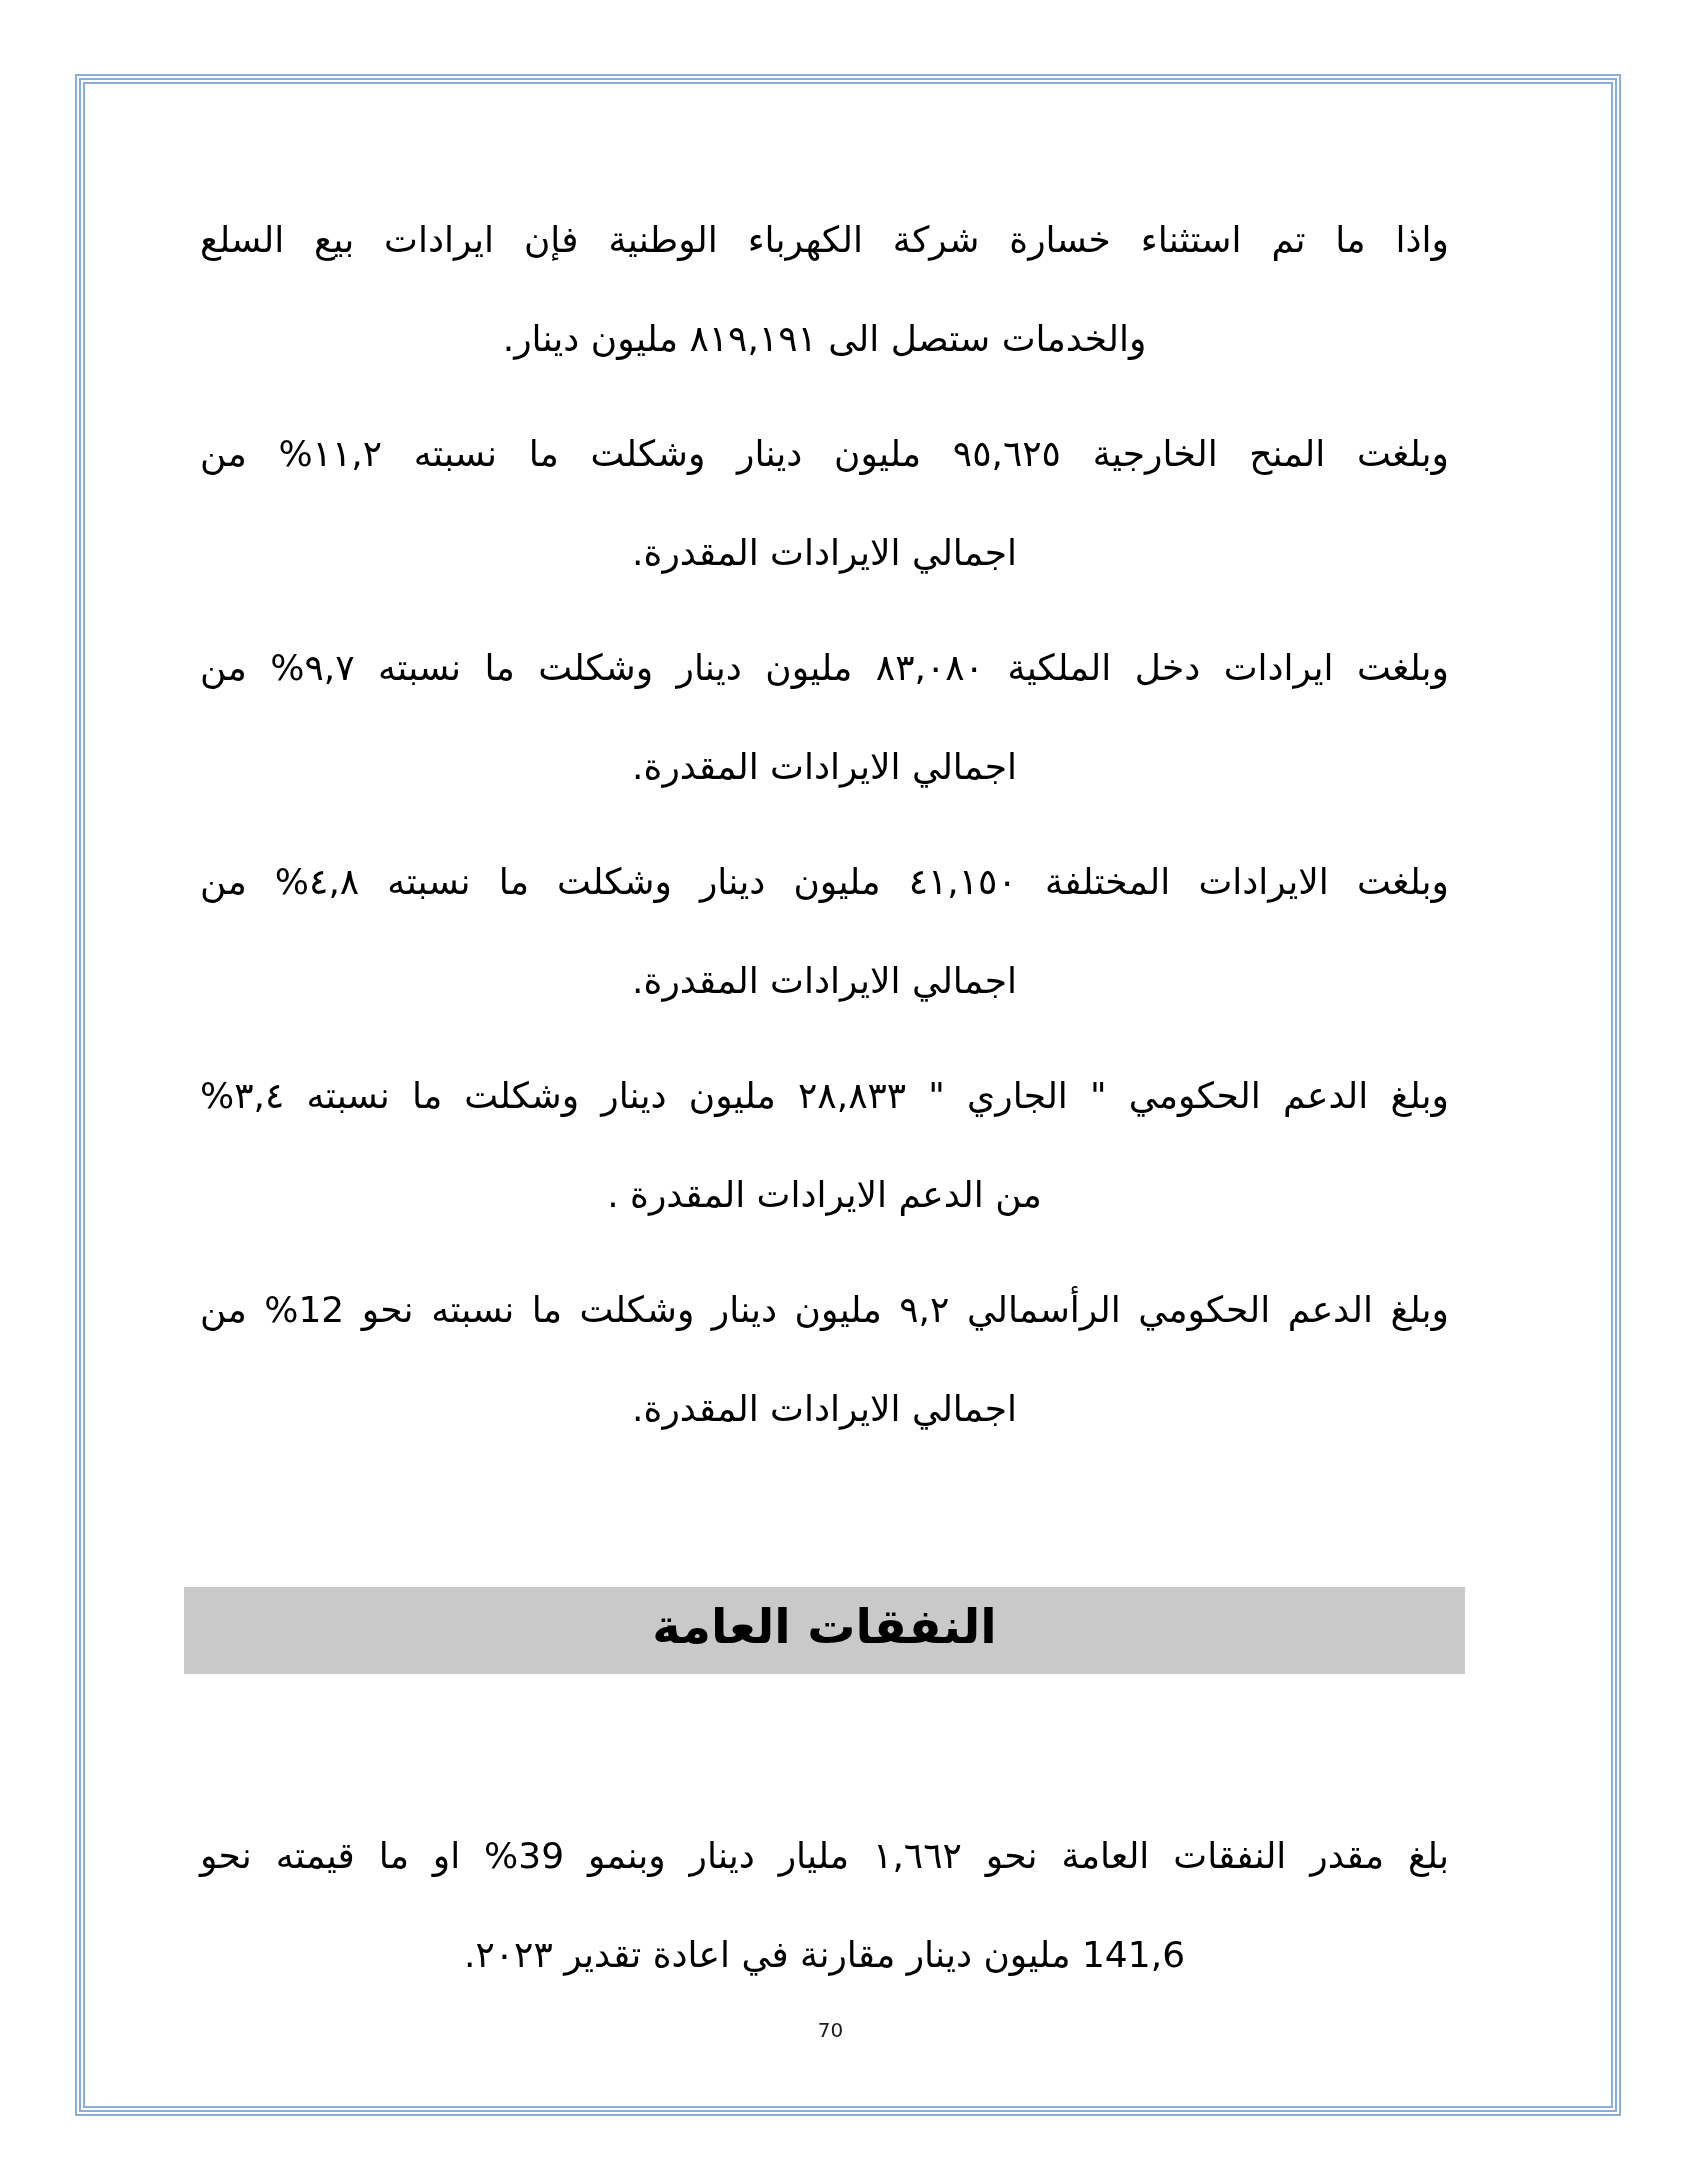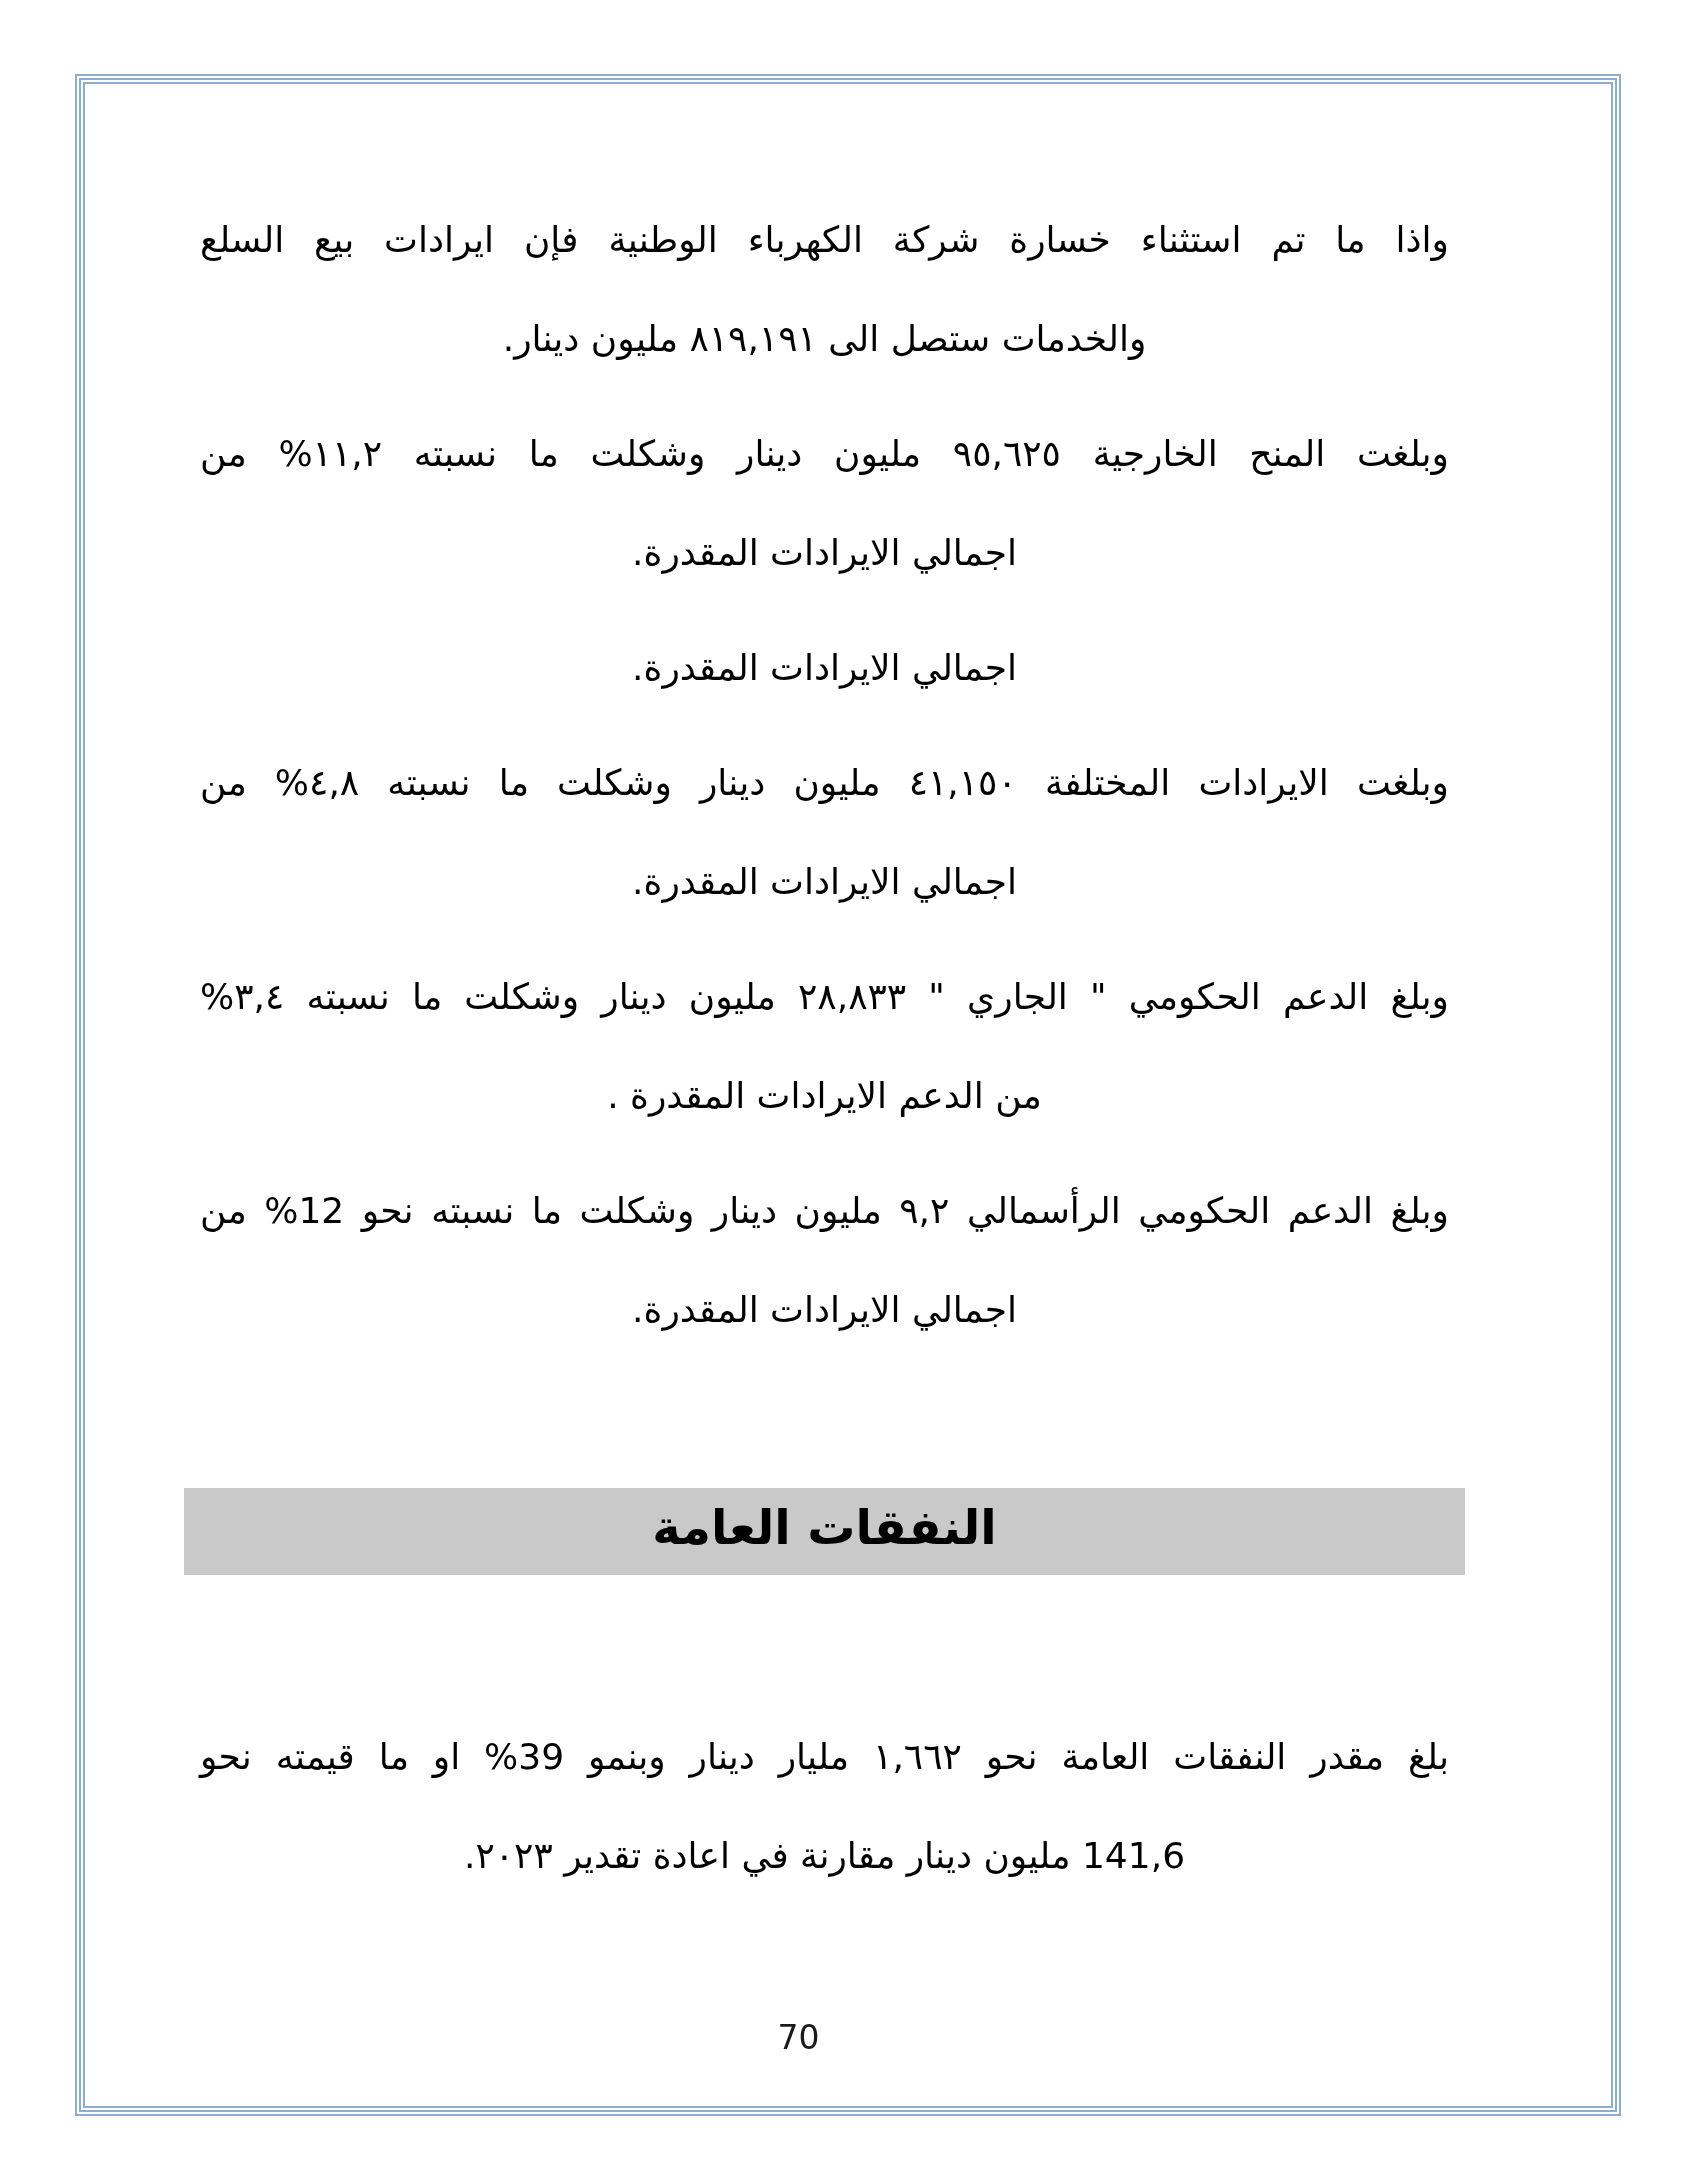--- a/index.html
+++ b/index.html
@@ -57,24 +57,24 @@
     height: 87px;
     background: var(--heading-bg, #c9c9c9);
     text-align: center;
     font-weight: bold;
     font-size: 48px;
     line-height: 63px;
   }
   .closing { margin-top: 116px; }
   .page-number {
     position: absolute;
-    left: 152px; top: 2002px;
+    left: 184px; top: 2002px;
     width: 1277px;
     text-align: center;
-    font-size: 33px;
+    font-size: 20px;
     direction: ltr;
     color: #1a1a1a;
   }
 </style>
 </head>
 <body>
 
 <div class="page">
 
   <div class="page-border">
@@ -89,20 +89,21 @@
       <div class="line fill">واذا ما تم استثناء خسارة شركة الكهرباء الوطنية فإن ايرادات بيع السلع</div>
       <div class="line last">والخدمات ستصل الى ٨١٩,١٩١ مليون دينار.</div>
     </div>
 
     <div class="para">
       <div class="line fill">وبلغت المنح الخارجية ٩٥,٦٢٥ مليون دينار وشكلت ما نسبته ١١,٢% من</div>
       <div class="line last">اجمالي الايرادات المقدرة.</div>
     </div>
 
     <div class="para">
+      <div class="line fill">وبلغت ايرادات دخل الملكية ٨٣,٠٨٠ مليون دينار وشكلت ما نسبته ٩,٧% من</div>
       <div class="line last">اجمالي الايرادات المقدرة.</div>
     </div>
 
     <div class="para">
       <div class="line fill">وبلغت الايرادات المختلفة ٤١,١٥٠ مليون دينار وشكلت ما نسبته ٤,٨% من</div>
       <div class="line last">اجمالي الايرادات المقدرة.</div>
     </div>
 
     <div class="para">
       <div class="line fill">وبلغ الدعم الحكومي " الجاري " ٢٨,٨٣٣ مليون دينار وشكلت ما نسبته ٣,٤%</div>

